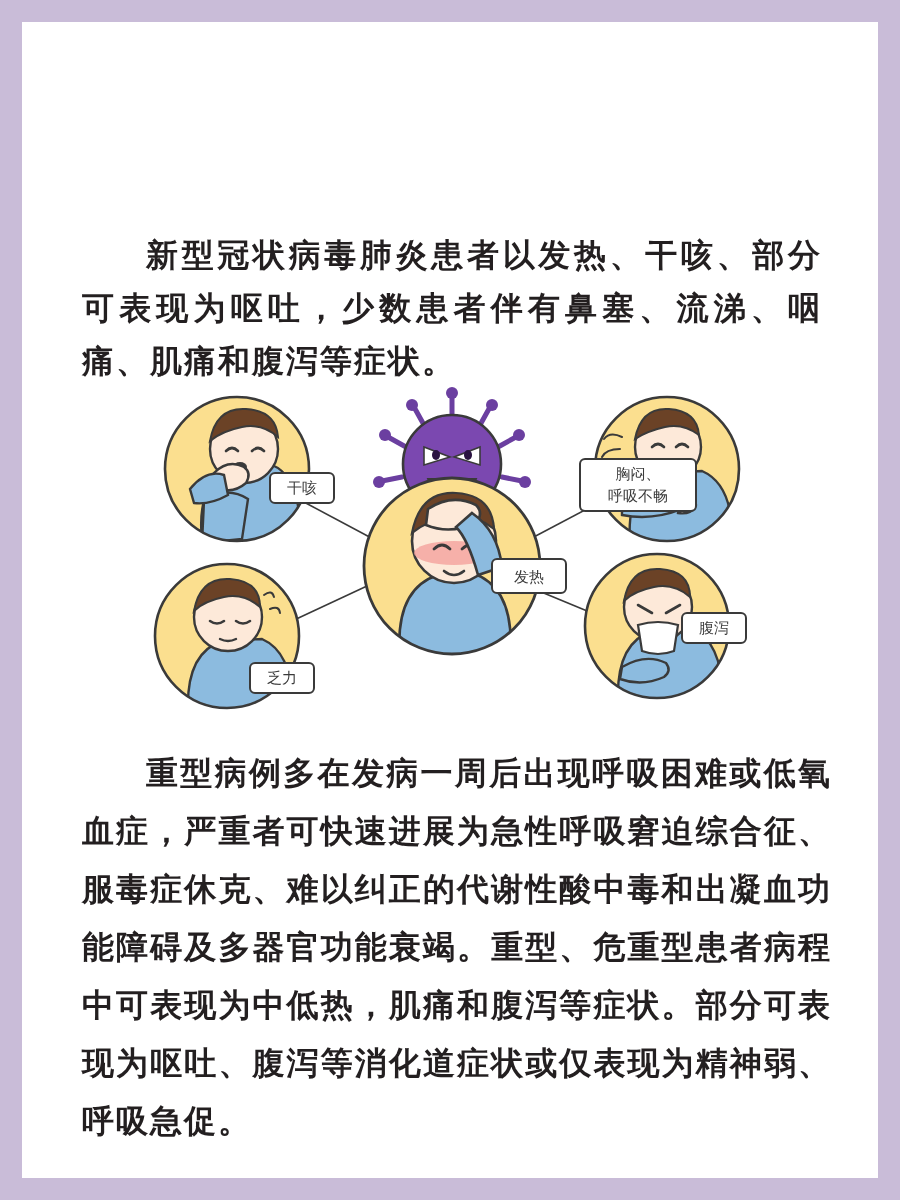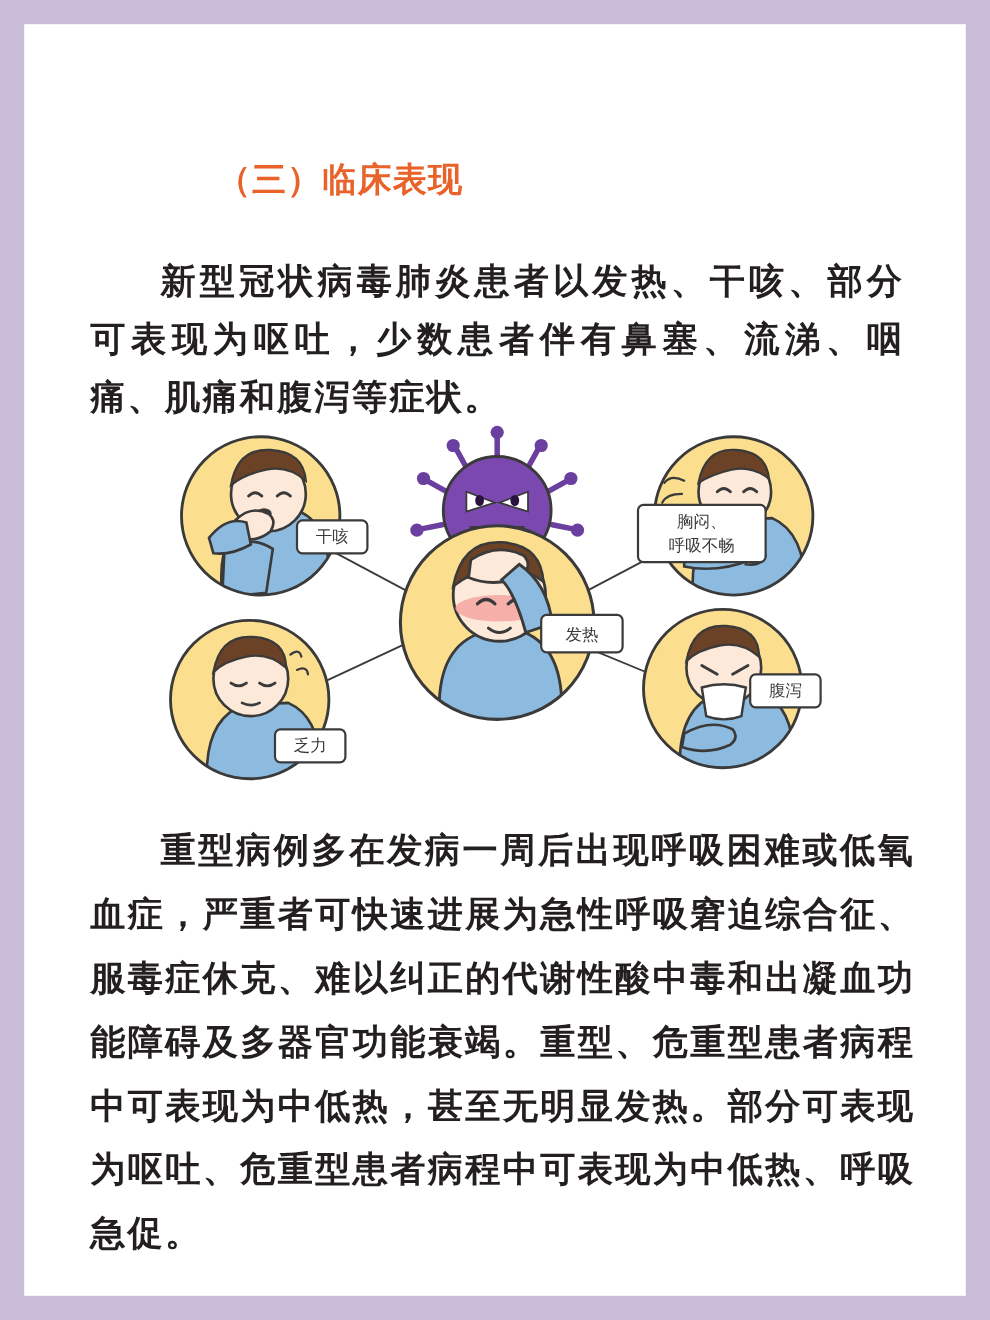--- a/index.html
+++ b/index.html
@@ -69,21 +69,20 @@
     font-family: "Liberation Sans", sans-serif;
     font-size: 15px;
     fill: #3a3a3a;
   }
 </style>
 </head>
 <body>
 
 <div class="page">
 
-  <h1 class="heading">（三）临床表现</h1>
 
   <p class="para p1">新型冠状病毒肺炎患者以发热、干咳、部分可表现为呕吐，少数患者伴有鼻塞、流涕、咽痛、肌痛和腹泻等症状。</p>
 
   <div class="illus">
     <svg width="600" height="340" viewBox="0 0 600 340" xmlns="http://www.w3.org/2000/svg">
       <defs>
         <clipPath id="c1">
             <circle cx="85" cy="88" r="72"></circle>
           </clipPath>
         <clipPath id="c2">
@@ -239,15 +238,15 @@
         </g>
         <circle cx="505" cy="245" r="72" fill="none" stroke="#3a3a3a" stroke-width="2.6"></circle>
         <g>
           <rect x="530" y="232" width="64" height="30" rx="5" fill="#ffffff" stroke="#3a3a3a" stroke-width="2"></rect>
           <text class="bubble-text" x="562" y="252" text-anchor="middle">腹泻</text>
         </g>
       </g>
     </svg>
   </div>
 
-  <p class="para p2">重型病例多在发病一周后出现呼吸困难或低氧血症，严重者可快速进展为急性呼吸窘迫综合征、服毒症休克、难以纠正的代谢性酸中毒和出凝血功能障碍及多器官功能衰竭。重型、危重型患者病程中可表现为中低热，甚至无明显发热。部分可表现为呕吐、危重型患者病程中可表现为中低热、呼吸急促。</p>
+  <p class="para p2">重型病例多在发病一周后出现呼吸困难或低氧血症，严重者可快速进展为急性呼吸窘迫综合征、服毒症休克、难以纠正的代谢性酸中毒和出凝血功能障碍及多器官功能衰竭。重型、危重型患者病程中可表现为中低热，肌痛和腹泻等症状。部分可表现为呕吐、腹泻等消化道症状或仅表现为精神弱、呼吸急促。</p>
 
 </div>
 
 </body></html>

